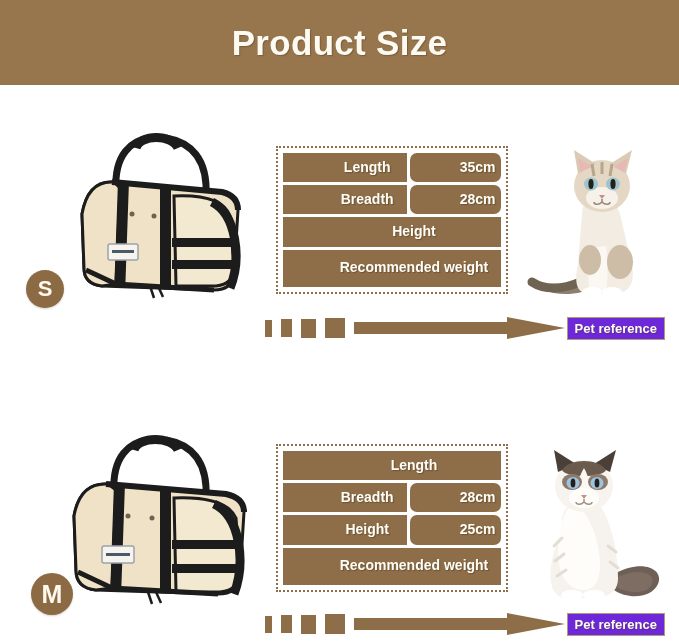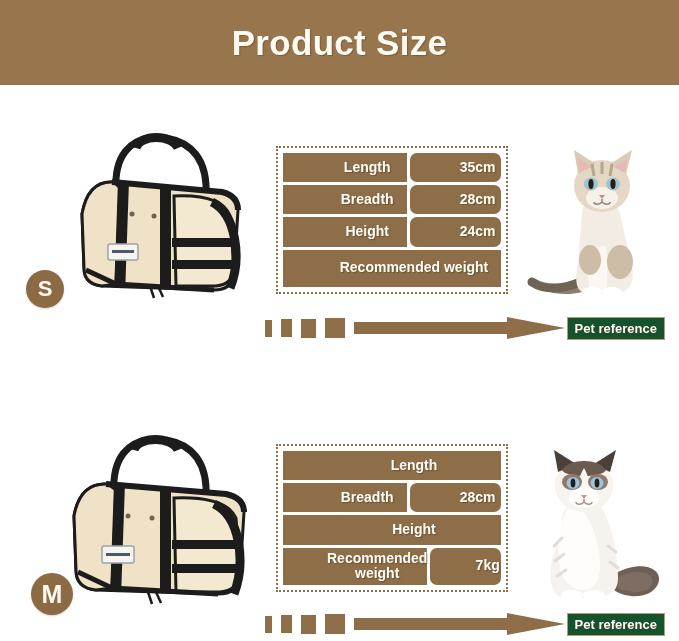--- a/index.html
+++ b/index.html
@@ -88,21 +88,21 @@
     width: calc(100% - 56px); height: 12px; background: #8d6e49;
   }
   .arrow-body .head {
     position: absolute; right: 0; top: 0;
     width: 0; height: 0;
     border-top: 11px solid transparent;
     border-bottom: 11px solid transparent;
     border-left: 58px solid #8d6e49;
   }
   .pet-ref {
-    background: #14532d;
+    background: #6d28d9;
     border: 1px solid #b79a72;
     color: #fffdf8;
     font-size: 13px; font-weight: bold;
     padding: 3px 7px;
     white-space: nowrap;
     text-shadow: 1px 1px 1px rgba(80,55,28,0.5);
   }
 </style>
 </head>
 <body>
@@ -156,21 +156,20 @@
       <div class="spec-row">
         <div class="spec-cell cell-label">Length</div>
         <div class="spec-cell cell-value">35cm</div>
       </div>
       <div class="spec-row">
         <div class="spec-cell cell-label">Breadth</div>
         <div class="spec-cell cell-value">28cm</div>
       </div>
       <div class="spec-row">
         <div class="spec-cell cell-label">Height</div>
-        <div class="spec-cell cell-value">24cm</div>
       </div>
       <div class="spec-row tall">
         <div class="spec-cell cell-label">Recommended weight</div>
       </div>
     </div>
   </div>
 
   <div class="cat-wrap cat-s">
     <svg viewBox="0 0 156 168" xmlns="http://www.w3.org/2000/svg">
 
@@ -250,24 +249,24 @@
     <div class="spec-rows">
       <div class="spec-row">
         <div class="spec-cell cell-label">Length</div>
       </div>
       <div class="spec-row">
         <div class="spec-cell cell-label">Breadth</div>
         <div class="spec-cell cell-value">28cm</div>
       </div>
       <div class="spec-row">
         <div class="spec-cell cell-label">Height</div>
+        <div class="spec-cell cell-value">25cm</div>
       </div>
       <div class="spec-row tall">
         <div class="spec-cell cell-label">Recommended weight</div>
-        <div class="spec-cell cell-value">7kg</div>
       </div>
     </div>
   </div>
 
   <div class="cat-wrap cat-m">
     <svg viewBox="0 0 158 168" xmlns="http://www.w3.org/2000/svg">
 
       <path d="M96 132 C126 116 146 128 140 142 C134 156 110 158 96 148 Z" fill="#6f6057"></path>
       <path d="M98 136 C122 124 138 132 134 142 C130 152 112 152 100 146 Z" fill="#7d6d62"></path>
 

